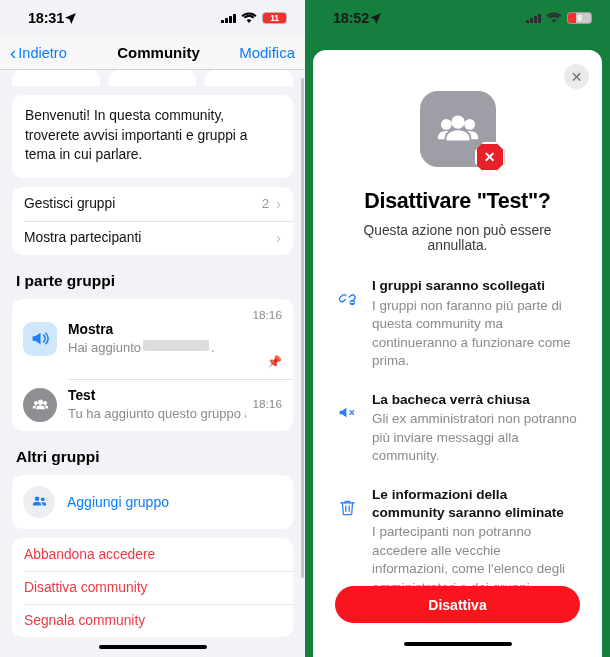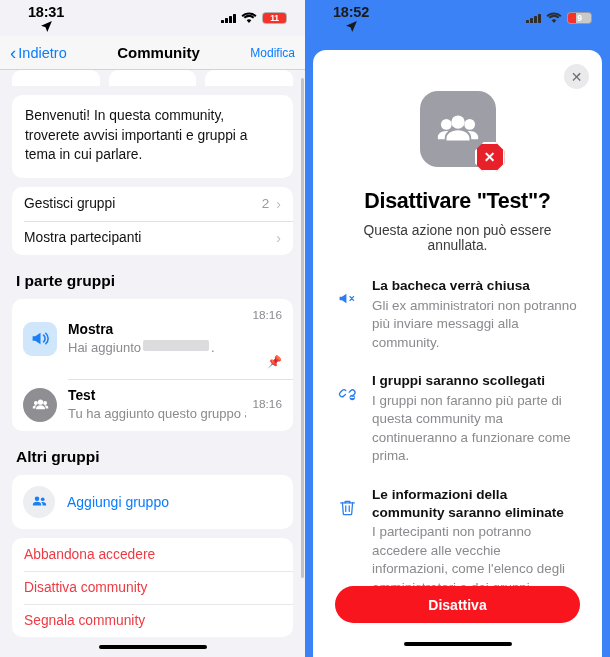--- a/index.html
+++ b/index.html
@@ -14,21 +14,21 @@
 
   
   .left { background: #f2f2f7; }
   .statusbar {
     height: 36px; display: flex; align-items: center;
     justify-content: space-between; padding: 0 18px 0 28px;
     position: relative; z-index: 6;
   }
   .sb-time {
     font-size: 14.5px; font-weight: 700; color: #000;
-    display: flex; align-items: center; gap: 0; letter-spacing: -0.2px; flex-direction: column;
+    display: flex; align-items: center; gap: 0; letter-spacing: -0.2px;
   }
   .sb-right { display: flex; align-items: center; gap: 5px; }
   .bars { display: flex; align-items: flex-end; gap: 1.5px; height: 10px; }
   .bars i { width: 2.6px; background: #000; border-radius: 0.6px; display: block; }
   .bars i:nth-child(1) { height: 3.5px; }
   .bars i:nth-child(2) { height: 5.5px; }
   .bars i:nth-child(3) { height: 7.5px; }
   .bars i:nth-child(4) { height: 9.5px; }
   .bars.dim i { background: #3a3a3a; }
   .batt {
@@ -50,21 +50,21 @@
     height: 34px; display: flex; align-items: center;
     padding: 0 10px; position: relative; z-index: 5;
     background: #f7f7f8; border-bottom: 0.6px solid #d3d3d6;
   }
   .nav-back { display: flex; align-items: center; color: #0a7cff; font-size: 14.5px; }
   .nav-back .chev { font-size: 19px; font-weight: 300; margin-right: 2px; line-height: 1; }
   .nav-title {
     position: absolute; left: 12px; right: 0; text-align: center;
     font-size: 15px; font-weight: 700; color: #000; pointer-events: none;
   }
-  .nav-edit { margin-left: auto; color: #0a7cff; font-size: 12px; text-align: center; }
+  .nav-edit { margin-left: auto; color: #0a7cff; font-size: 15px; text-align: center; }
 
   .scroll-area { position: relative; height: calc(657px - 36px - 34px); padding: 0 12px; }
   .peek-row {
     display: flex; gap: 9px; padding-top: 0; height: 16px;
   }
   .peek { flex: 1; background: #fff; border-radius: 9px 9px 0 0; height: 16px; }
 
   .card { background: #fff; border-radius: 10px; margin-top: 9px; }
   .welcome { padding: 11px 13px 13px; font-size: 13.8px; line-height: 1.42; color: #111; }
 
@@ -137,21 +137,21 @@
   .scrollbar {
     position: absolute; right: 1.5px; top: 8px; width: 2.5px; height: 500px;
     background: #c3c3c8; border-radius: 2px;
   }
   .home-ind {
     position: absolute; bottom: 8px; left: 50%; transform: translateX(-50%);
     width: 108px; height: 4.5px; background: #000; border-radius: 3px;
   }
 
   
-  .right { background: #3b82f6; }
+  .right { background: #15803d; }
   .right .statusbar { background: transparent; }
   .right .sb-time { color: #1a1a1a; }
   .right .bars i { background: #2e2e2e; }
   .right .batt { border-color: #9b9b9b; background: #c9c9c9; }
   .right .batt::after { background: #a5a5a5; }
 
   .sheet {
     position: absolute; left: 8px; right: 8px; top: 50px; bottom: -12px;
     background: #fff; border-radius: 13px 13px 0 0; padding: 0 22px;
   }
@@ -390,43 +390,43 @@
         </div>
       </div>
 
       <div class="m-title">Disattivare "Test"?</div>
       <div class="m-sub">Questa azione non può essere annullata.</div>
 
       <div class="bullets">
 
         <div class="bullet">
           <div class="b-ic">
-            <svg width="19" height="19" viewBox="0 0 24 24">
-              <path d="M2 9.8v4.4h3l5.6 3.8V6L5 9.8z" fill="#2b7ef0"></path>
-              <path d="M15.2 9.6l4.4 4.8M19.6 9.6l-4.4 4.8" stroke="#2b7ef0" stroke-width="1.7" stroke-linecap="round"></path>
-            </svg>
-          </div>
-          <div class="b-body">
-            <div class="b-h">La bacheca verrà chiusa</div>
-            <div class="b-p">Gli ex amministratori non potranno più inviare messaggi alla community.</div>
-          </div>
-        </div>
-
-        <div class="bullet">
-          <div class="b-ic">
             <svg width="19" height="19" viewBox="0 0 24 24" fill="none" stroke="#2b7ef0" stroke-width="1.7" stroke-linecap="round">
               <path d="M9.3 13.2 7.2 15.3a3.2 3.2 0 0 1-4.5-4.5l2.6-2.6a3.2 3.2 0 0 1 4.5 0"></path>
               <path d="M14.2 10.3l2.1-2.1a3.2 3.2 0 0 1 4.5 4.5l-1.4 1.4"></path>
               <circle cx="18" cy="17" r="3.4" fill="#2b7ef0" stroke="none"></circle>
               <path d="M16.3 17h3.4" stroke="#fff" stroke-width="1.6"></path>
             </svg>
           </div>
           <div class="b-body">
             <div class="b-h">I gruppi saranno scollegati</div>
             <div class="b-p">I gruppi non faranno più parte di questa community ma continueranno a funzionare come prima.</div>
+          </div>
+        </div>
+
+        <div class="bullet">
+          <div class="b-ic">
+            <svg width="19" height="19" viewBox="0 0 24 24">
+              <path d="M2 9.8v4.4h3l5.6 3.8V6L5 9.8z" fill="#2b7ef0"></path>
+              <path d="M15.2 9.6l4.4 4.8M19.6 9.6l-4.4 4.8" stroke="#2b7ef0" stroke-width="1.7" stroke-linecap="round"></path>
+            </svg>
+          </div>
+          <div class="b-body">
+            <div class="b-h">La bacheca verrà chiusa</div>
+            <div class="b-p">Gli ex amministratori non potranno più inviare messaggi alla community.</div>
           </div>
         </div>
 
         <div class="bullet">
           <div class="b-ic">
             <svg width="19" height="19" viewBox="0 0 24 24" fill="none" stroke="#2b7ef0" stroke-width="1.6" stroke-linecap="round" stroke-linejoin="round">
               <path d="M3.5 6.3h17"></path>
               <path d="M9 6.3V4.2h6v2.1"></path>
               <path d="M5.6 6.3 6.7 20a1 1 0 0 0 1 .9h8.6a1 1 0 0 0 1-.9l1.1-13.7"></path>
               <path d="M9.8 10v7M14.2 10v7"></path>

